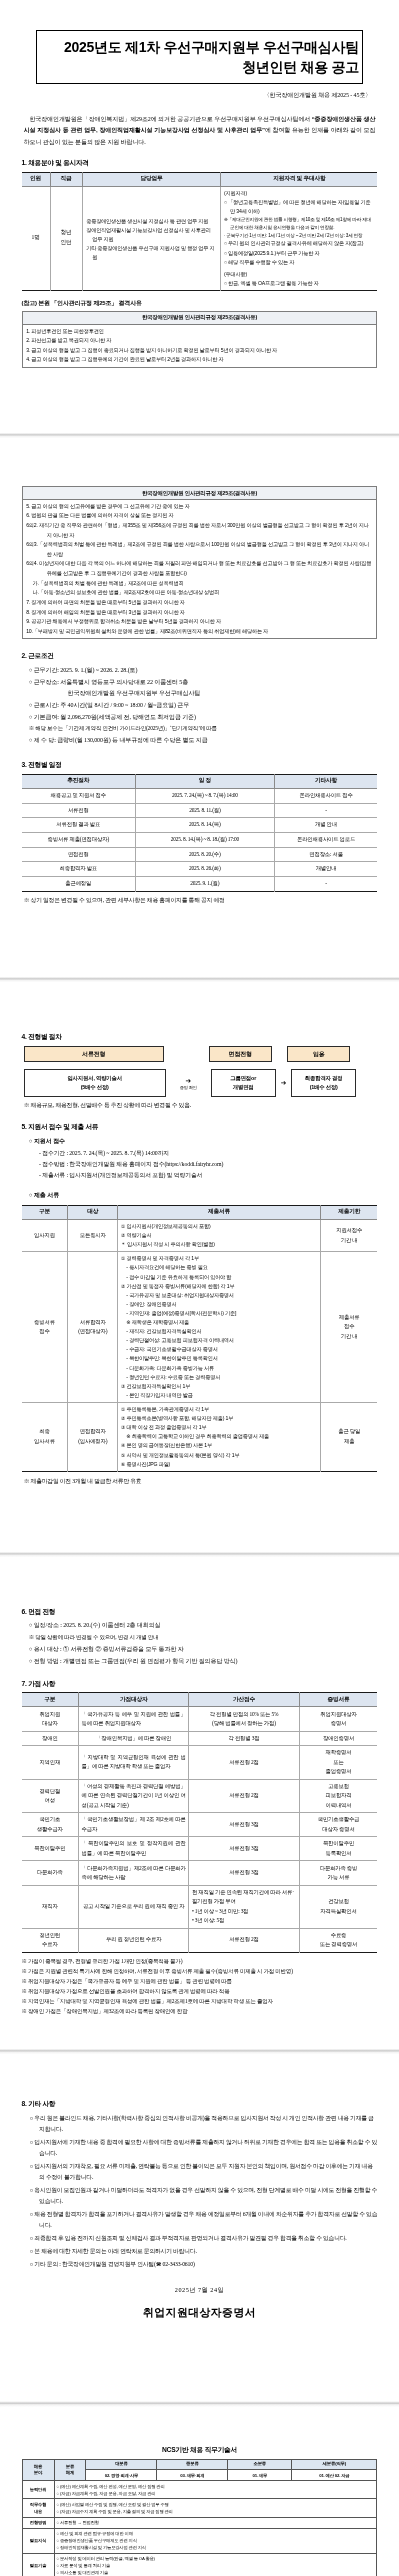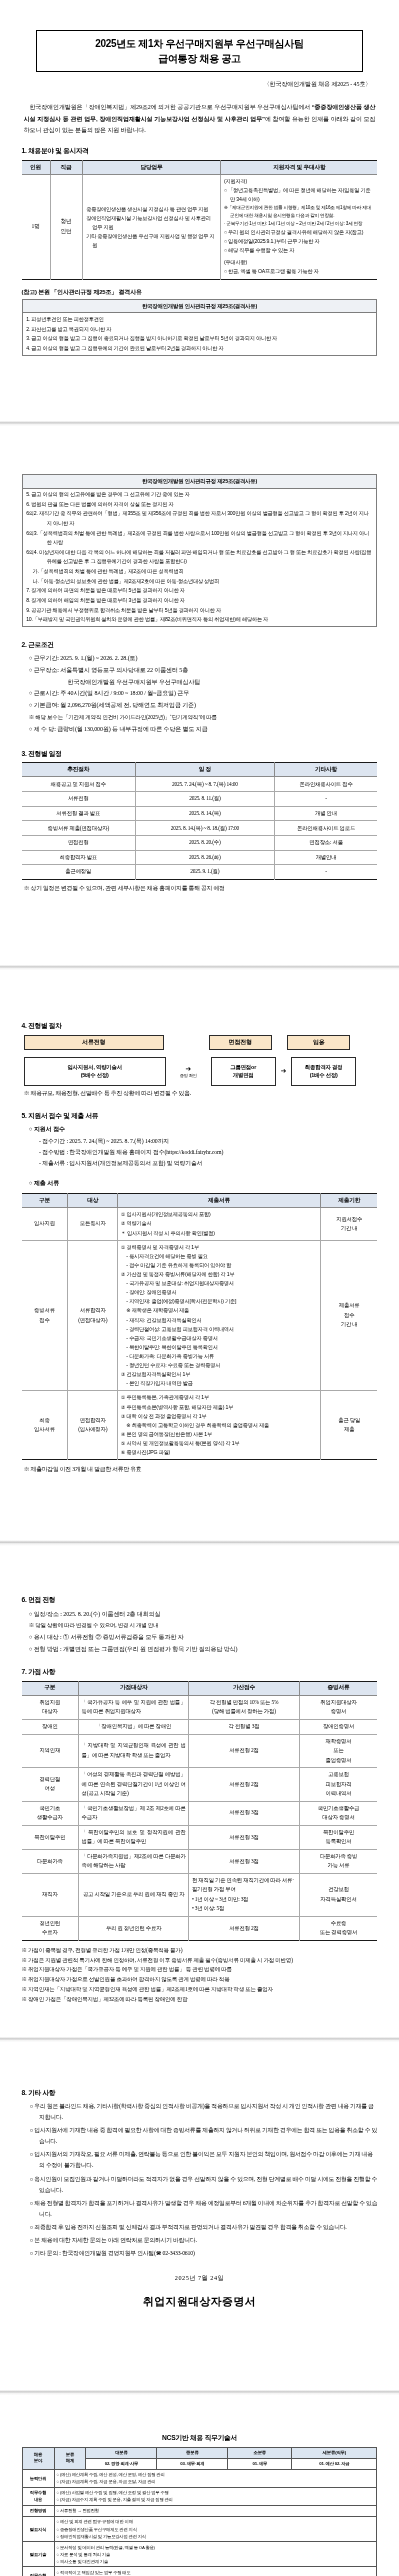--- a/index.html
+++ b/index.html
@@ -1,21 +1,21 @@
 <!DOCTYPE html>
 <html style="font-size:8.2px"><head>
 <meta charset="utf-8">
 <style>
   html,body{margin:0;padding:0;background:#ffffff;}
   body{font-family:"Liberation Serif","DejaVu Serif",serif;color:#000;width:399px;}
   .page{width:399px;background:#fff;position:relative;box-sizing:border-box;padding:0 21.6px;}
   .pagebreak{height:13.4px;width:399px;background:linear-gradient(to bottom,#ffffff 0%,#ffffff 30%,#c9c9c9 45%,#f2f2f2 55%,#ffffff 72%,#ffffff 100%);margin:0;}
   
   .title-box{border:1px solid #000;margin:30px 14.4px 0 14.4px;padding:6.2px 3.1px 5.2px;text-align:center;}
-  .title-box .t{font-family:"Liberation Sans","DejaVu Sans",sans-serif;font-weight:bold;font-size:10px;letter-spacing:-0.3px;line-height:1.45;}
+  .title-box .t{font-family:"Liberation Sans","DejaVu Sans",sans-serif;font-weight:bold;font-size:14px;letter-spacing:-0.3px;line-height:1.45;text-align:right;}
   .doc-no{text-align:right;margin:7.2px 6.2px 0 0;font-size:6px;letter-spacing:-0.1px;}
   .intro{margin:13.4px 2.1px 0 2.1px;font-size:6px;line-height:1.95;text-align:justify;text-indent:5.7px;letter-spacing:-0.1px;}
   .intro b{font-family:"Liberation Sans","DejaVu Sans",sans-serif;font-weight:bold;}
   
   h2.sec{font-family:"Liberation Sans","DejaVu Sans",sans-serif;font-size:6.7px;font-weight:bold;margin:10.3px 0 3.6px 0;letter-spacing:-0.3px;}
   h3.subsec{font-family:"Liberation Sans","DejaVu Sans",sans-serif;font-size:6px;font-weight:bold;margin:8.2px 0 2.6px 0;letter-spacing:-0.2px;}
   
   ul.circ{list-style:none;margin:1px 0 0 0;padding:0;}
   ul.circ>li{font-size:6px;line-height:1.95;margin:0 0 0 7.2px;letter-spacing:-0.1px;padding-left:8.8px;text-indent:-8.8px;}
   ul.circ>li::before{content:"\25CB\00a0";}
@@ -67,21 +67,21 @@
   table.ncs td.ctr{text-align:center;vertical-align:middle;font-weight:bold;}
   table.ncs td.lbl{text-align:center;vertical-align:middle;background:#fff;font-weight:bold;}
 </style>
 </head>
 <body>
 
 <div class="page">
 
   <div class="title-box">
     <div class="t">2025년도 제1차 우선구매지원부 우선구매심사팀</div>
-    <div class="t">급여통장 채용 공고</div>
+    <div class="t">청년인턴 채용 공고</div>
   </div>
 
   <div class="doc-no">〈한국장애인개발원 채용 제2025 - 45호〉</div>
 
   <p class="intro"><span>한국장애인개발원은「장애인복지법」제29조2에 의거한 공공기관으로 우선구매지원부 우선구매심사팀에서 </span><b>“중증장애인생산품 생산시설 지정심사 등 관련 업무, 장애인직업재활시설 기능보강사업 선정심사 및 사후관리 업무”</b><span>에 참여할 유능한 인재를 아래와 같이 모집하오니 관심이 있는 분들의 많은 지원 바랍니다.</span></p>
 
   <h2 class="sec">1. 채용분야 및 응시자격</h2>
 
   <table class="fancy">
     <colgroup>

